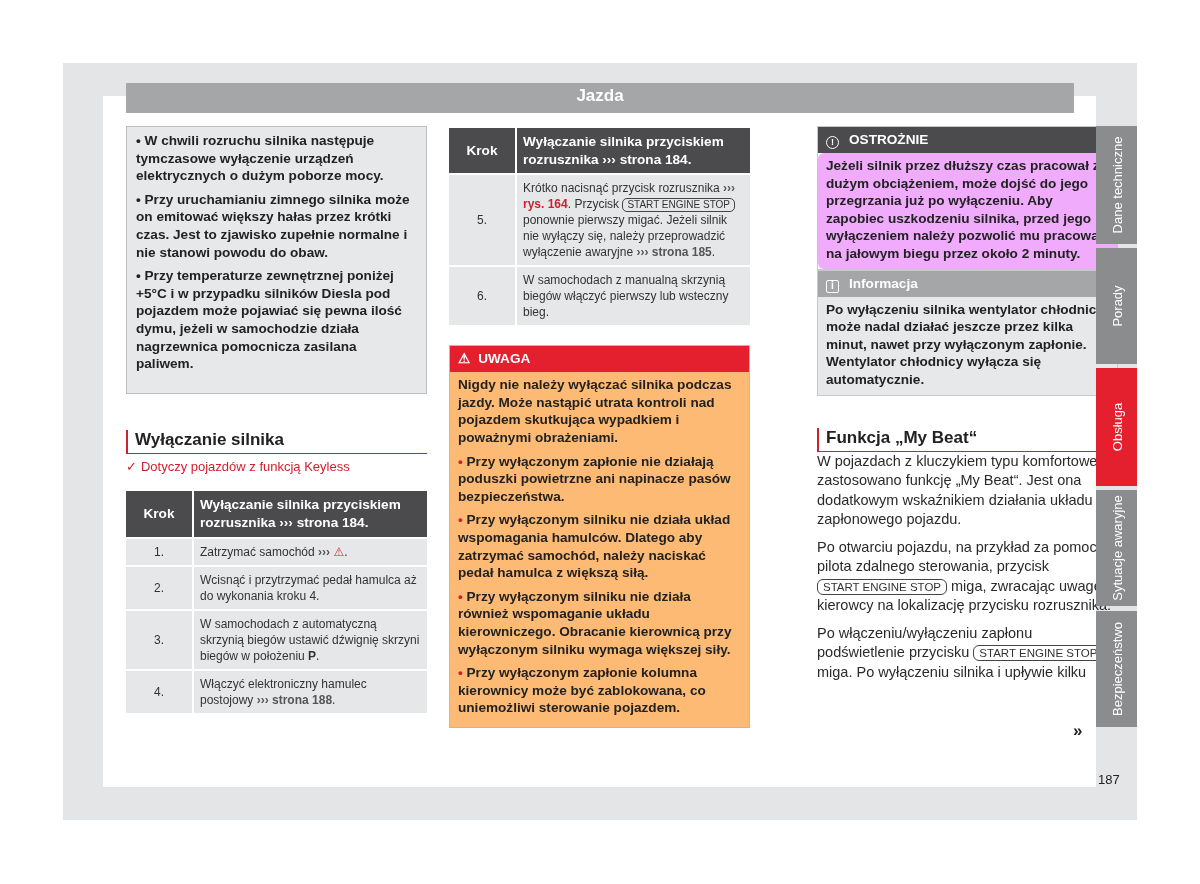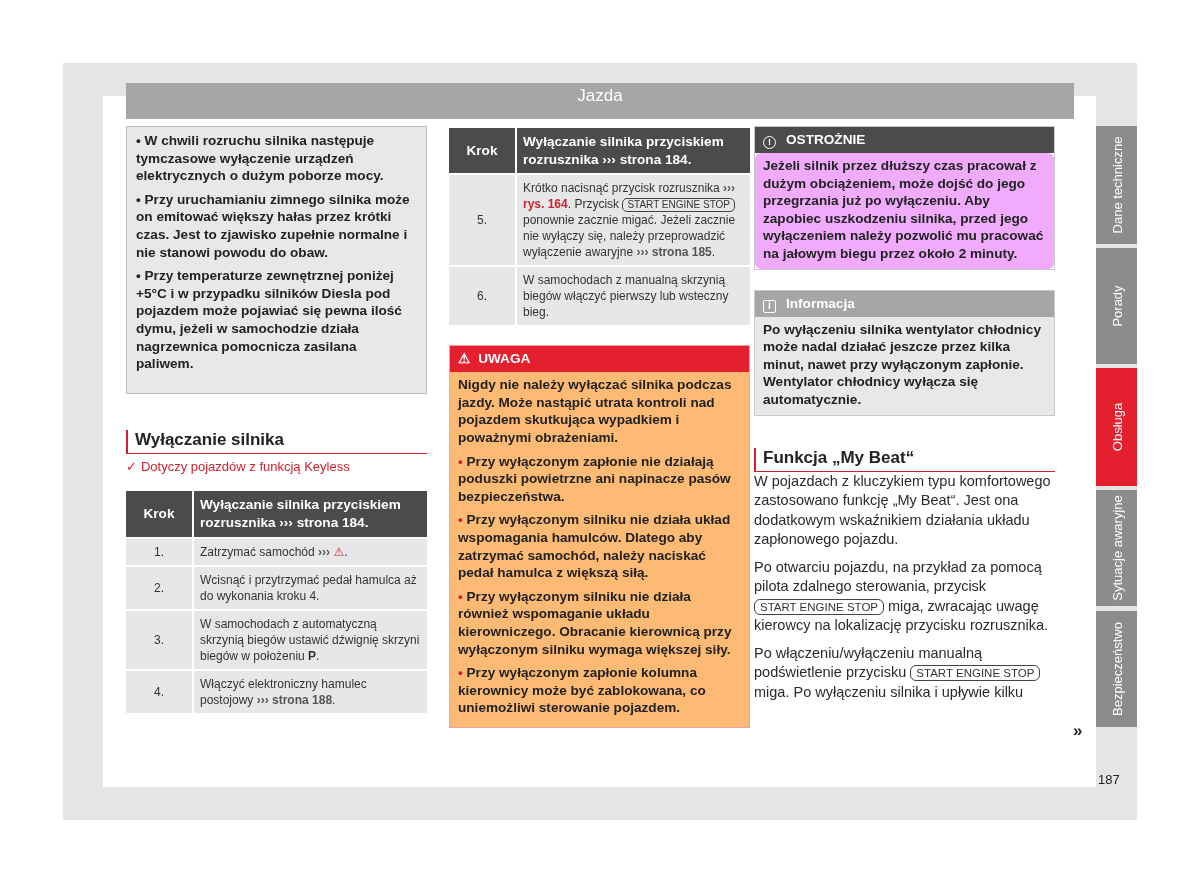--- a/index.html
+++ b/index.html
@@ -1,27 +1,27 @@
 <!DOCTYPE html>
 <html><head>
 <meta charset="utf-8">
 <style>
   * { box-sizing: border-box; margin: 0; padding: 0; }
   html, body { width: 1200px; height: 884px; background: #ffffff; overflow: hidden; }
   body { position: relative; font-family: "Liberation Sans", sans-serif; color: #222; }
 
   .outer-frame { position: absolute; left: 63px; top: 63px; width: 1074px; height: 757px; background: #e4e5e7; }
   .page { position: absolute; left: 103px; top: 96px; width: 993px; height: 691px; background: #ffffff; }
-  .header-bar { position: absolute; left: 126px; top: 83px; width: 948px; height: 36px; background: #a5a6a8;
-    color: #fff; font-weight: normal; font-size: 17px; text-align: center; line-height: 25px; }
+  .header-bar { position: absolute; left: 126px; top: 83px; width: 948px; height: 30px; background: #a5a6a8;
+    color: #fff; font-weight: bold; font-size: 17px; text-align: center; line-height: 25px; }
 
   .col { position: absolute; top: 126px; font-size: 13.6px; line-height: 17.6px; }
   .col1 { left: 126px; width: 301px; }
   .col2 { left: 449px; width: 301px; }
-  .col3 { left: 754px; width: 301px; }
+  .col3 { left: 817px; width: 301px; }
 
   .note-box { background: #e7e8e9; border: 1px solid #bdbdbf; padding: 5px 9px 20px 9px; font-weight: bold; }
   .note-box p { margin-bottom: 6px; }
   .note-box p:last-child { margin-bottom: 0; }
 
   .section-heading { margin-top: 36px; border-left: 2px solid #d0202f; border-bottom: 1.5px solid #d0202f;
     padding-left: 7px; font-size: 17px; font-weight: bold; height: 24px; line-height: 20px; color: #222; }
   .applies { color: #d0202f; font-size: 13px; margin-top: 4px; }
   .applies .check { margin-right: 4px; }
 
@@ -41,21 +41,21 @@
   .alert { border: 1px solid #c7c8ca; font-weight: bold; }
   .alert-head { height: 26px; line-height: 26px; padding-left: 8px; color: #fff; font-size: 13.6px; font-weight: bold; }
   .alert-body { padding: 4px 8px 6px 8px; }
   .alert-body p { margin-bottom: 6px; }
   .alert-body p:last-child { margin-bottom: 4px; }
   .alert-uwaga { border-color: #e6a5a8; }
   .alert-uwaga .alert-head { background: #e4202f; }
   .alert-uwaga .alert-body { background: #fdba74; }
   .alert-ostr .alert-head { background: #4b4b4d; }
   .alert-ostr .alert-body { background: #f0abfc; border-radius: 6px; }
-  .alert-info { margin-top: 20px; }
+  .alert-info { }
   .alert-info .alert-head { background: #a5a6a8; }
   .alert-info .alert-body { background: #e7e8e9; }
   .bullet-red { color: #d0202f; }
   .hicon { display: inline-block; margin-right: 8px; }
   .info-ico { display: inline-block; width: 13px; height: 13px; border: 1.5px solid #fff; border-radius: 2px;
     font-size: 10px; line-height: 10px; text-align: center; vertical-align: -1px; margin-right: 10px; }
   .circ-ico { display: inline-block; width: 13px; height: 13px; border: 1.5px solid #fff; border-radius: 50%;
     font-size: 9px; line-height: 10px; text-align: center; vertical-align: -1px; margin-right: 10px; }
 
   .body-text { font-size: 14.5px; line-height: 19.5px; color: #2a2a2a; }
@@ -115,21 +115,21 @@
 
 <div class="col col2">
   <table class="steps">
     <tbody>
         <tr>
       <th class="krok">Krok</th>
       <th>Wyłączanie silnika przyciskiem rozrusznika ››› strona 184.</th>
     </tr>
     <tr>
       <td class="num">5.</td>
-      <td><span>Krótko nacisnąć przycisk rozrusznika </span><span class="ref">›››</span> <span class="ref-red">rys. 164</span><span>. Przycisk </span><span class="key">START ENGINE STOP</span><span> ponownie zacznie migać. Jeżeli zacznie nie wyłączy się, należy przeprowadzić wyłączenie awaryjne </span><span class="ref">››› strona 185</span><span>.</span></td>
+      <td><span>Krótko nacisnąć przycisk rozrusznika </span><span class="ref">›››</span> <span class="ref-red">rys. 164</span><span>. Przycisk </span><span class="key">START ENGINE STOP</span><span> ponownie pierwszy migać. Jeżeli silnik nie wyłączy się, należy przeprowadzić wyłączenie awaryjne </span><span class="ref">››› strona 185</span><span>.</span></td>
     </tr>
     <tr>
       <td class="num">6.</td>
       <td>W samochodach z manualną skrzynią biegów włączyć pierwszy lub wsteczny bieg.</td>
     </tr>
   </tbody>
     </table>
 
   <div class="alert alert-uwaga" style="margin-top:18px;">
     <div class="alert-head">
@@ -157,21 +157,21 @@
     <div class="alert-head">
       <span class="info-ico">i</span><span>Informacja</span>
     </div>
     <div class="alert-body">Po wyłączeniu silnika wentylator chłodnicy może nadal działać jeszcze przez kilka minut, nawet przy wyłączonym zapłonie. Wentylator chłodnicy wyłącza się automatycznie.</div>
   </div>
 
   <h2 class="section-heading mybeat-heading">Funkcja „My Beat“</h2>
   <div class="body-text" style="">
     <p>W pojazdach z kluczykiem typu komfortowego zastosowano funkcję „My Beat“. Jest ona dodatkowym wskaźnikiem działania układu zapłonowego pojazdu.</p>
     <p><span>Po otwarciu pojazdu, na przykład za pomocą pilota zdalnego sterowania, przycisk </span><span class="key key-lg">START ENGINE STOP</span><span> miga, zwracając uwagę kierowcy na lokalizację przycisku rozrusznika.</span></p>
-    <p><span>Po włączeniu/wyłączeniu manualną podświetlenie przycisku </span><span class="key key-lg">START ENGINE STOP</span><span> miga. Po wyłączeniu silnika i upływie kilku</span></p>
+    <p><span>Po włączeniu/wyłączeniu zapłonu podświetlenie przycisku </span><span class="key key-lg">START ENGINE STOP</span><span> miga. Po wyłączeniu silnika i upływie kilku</span></p>
   </div>
 </div>
 <div class="more-arrows">»</div>
 
 <div class="tab" style="top:126px;height:118px;">
     <span>Dane techniczne</span>
   </div>
 <div class="tab" style="top:248px;height:116px;">
     <span>Porady</span>
   </div>

